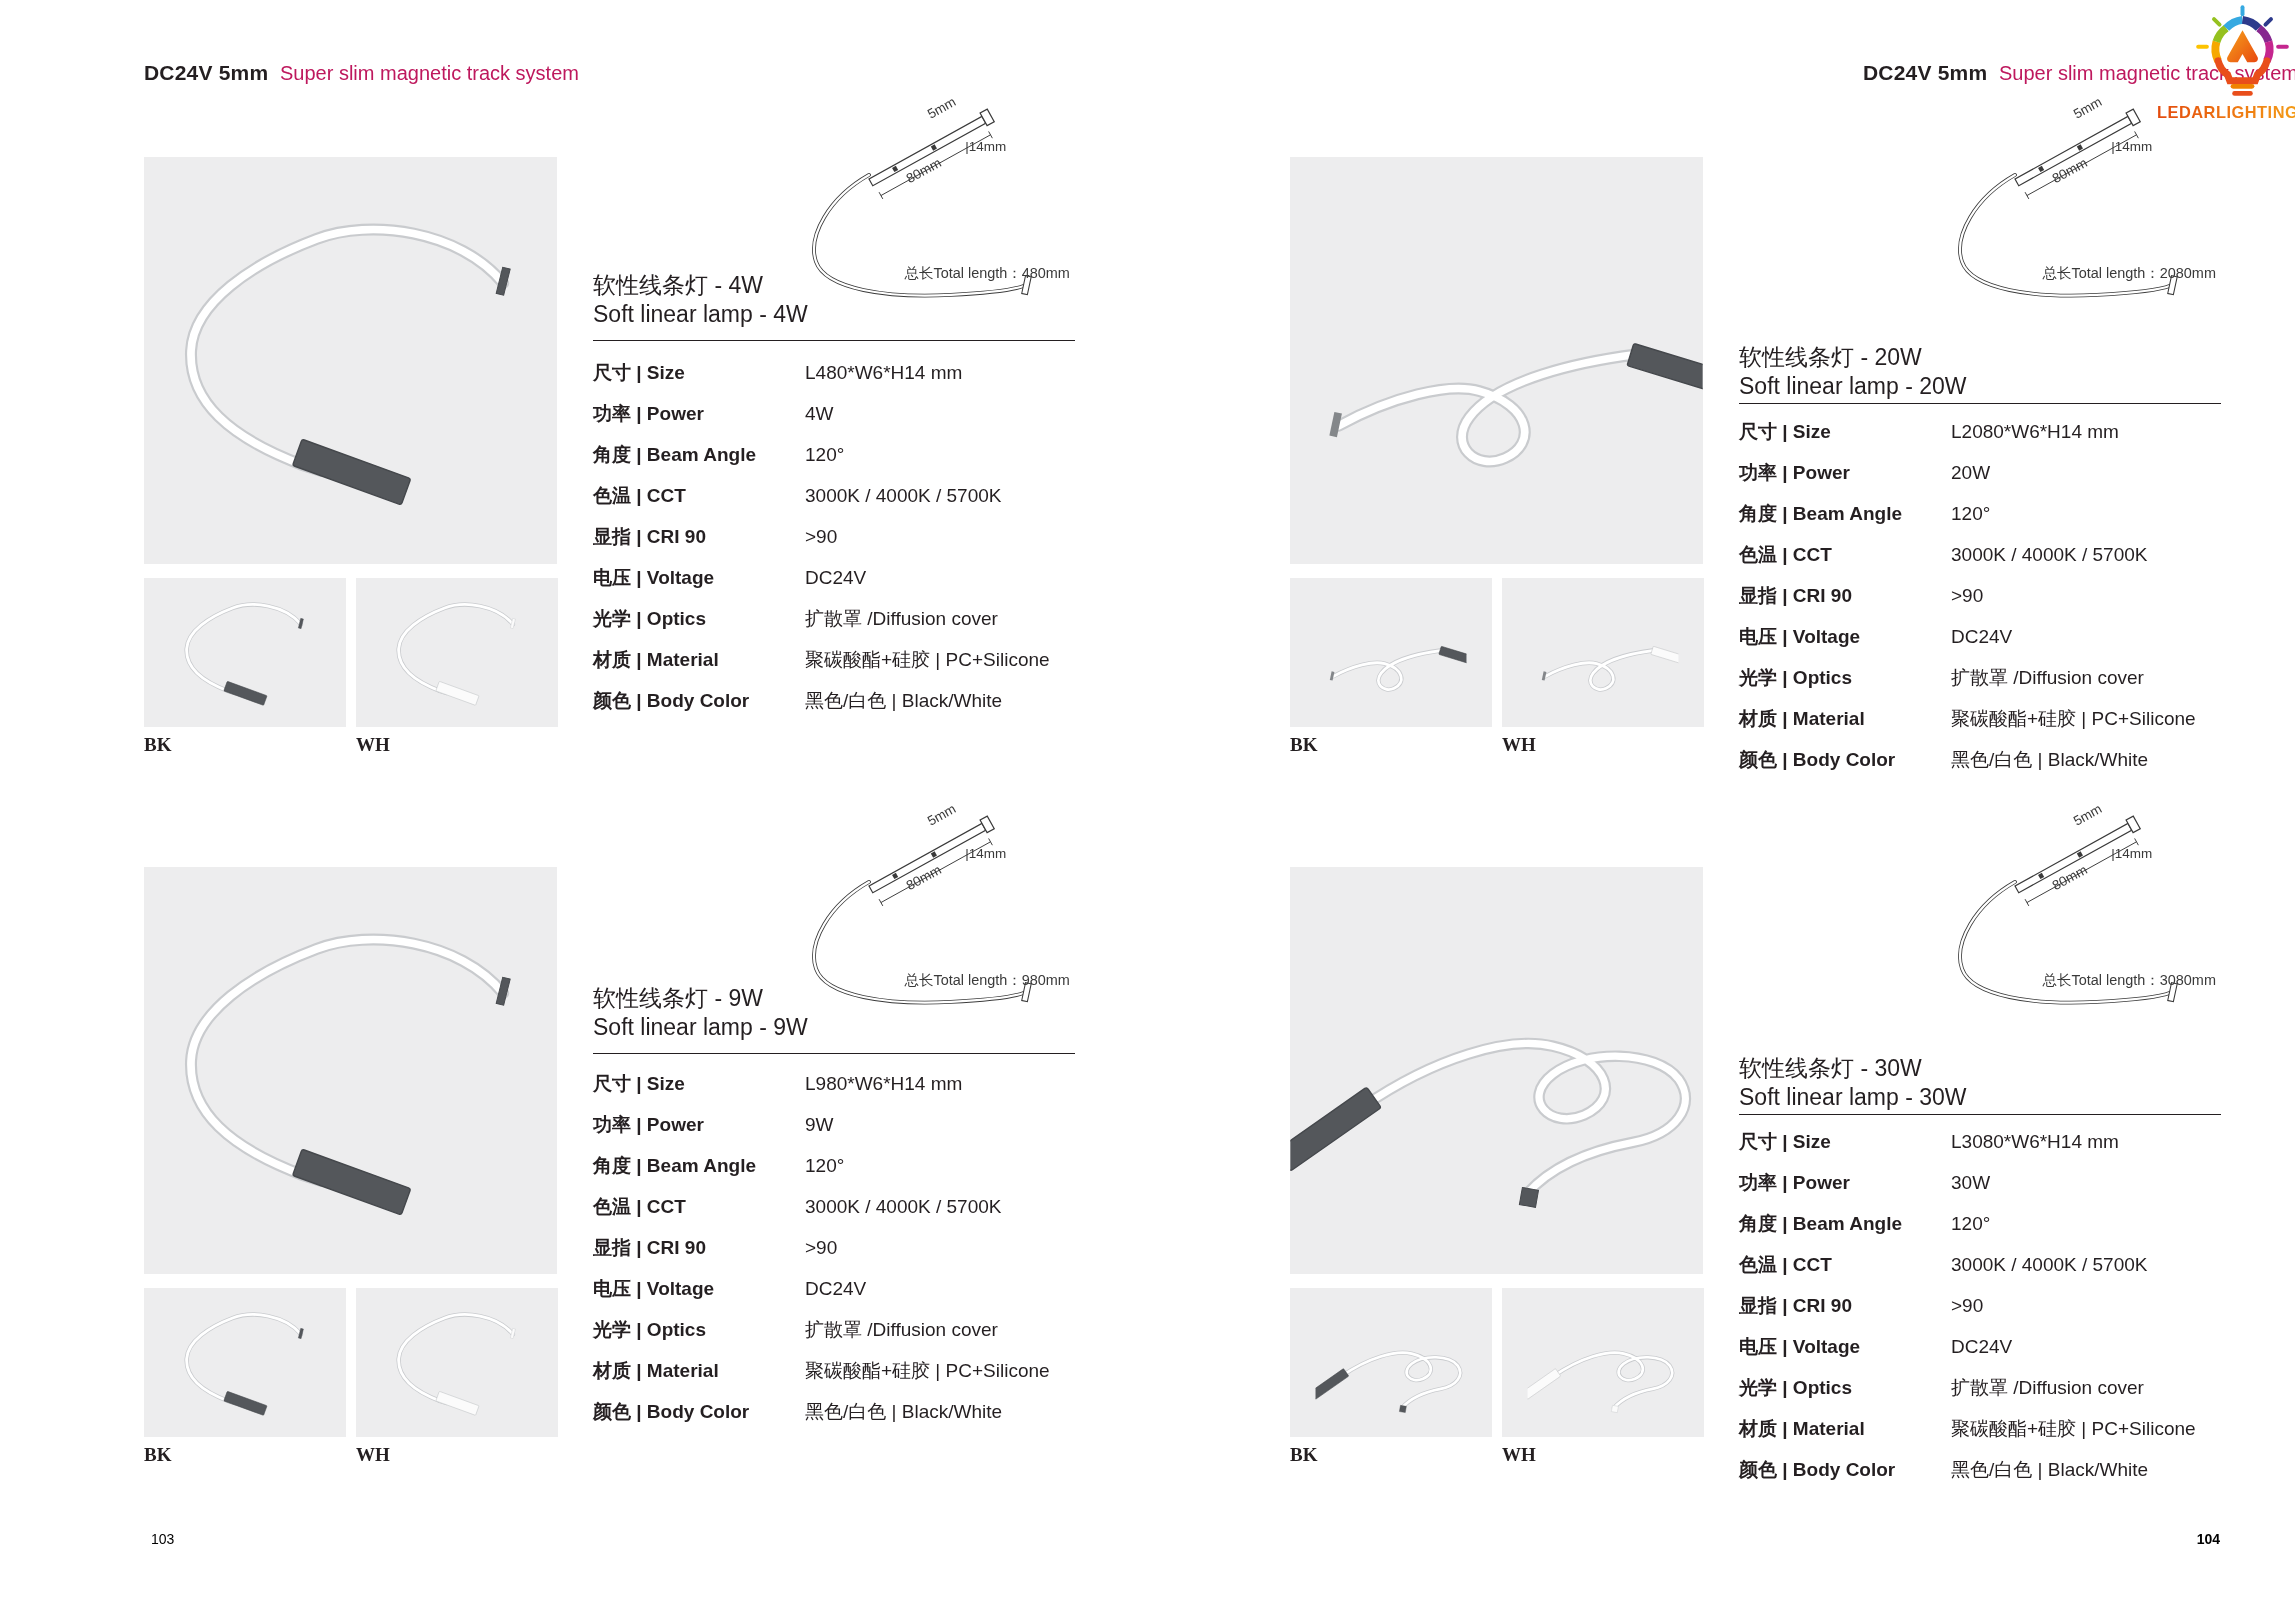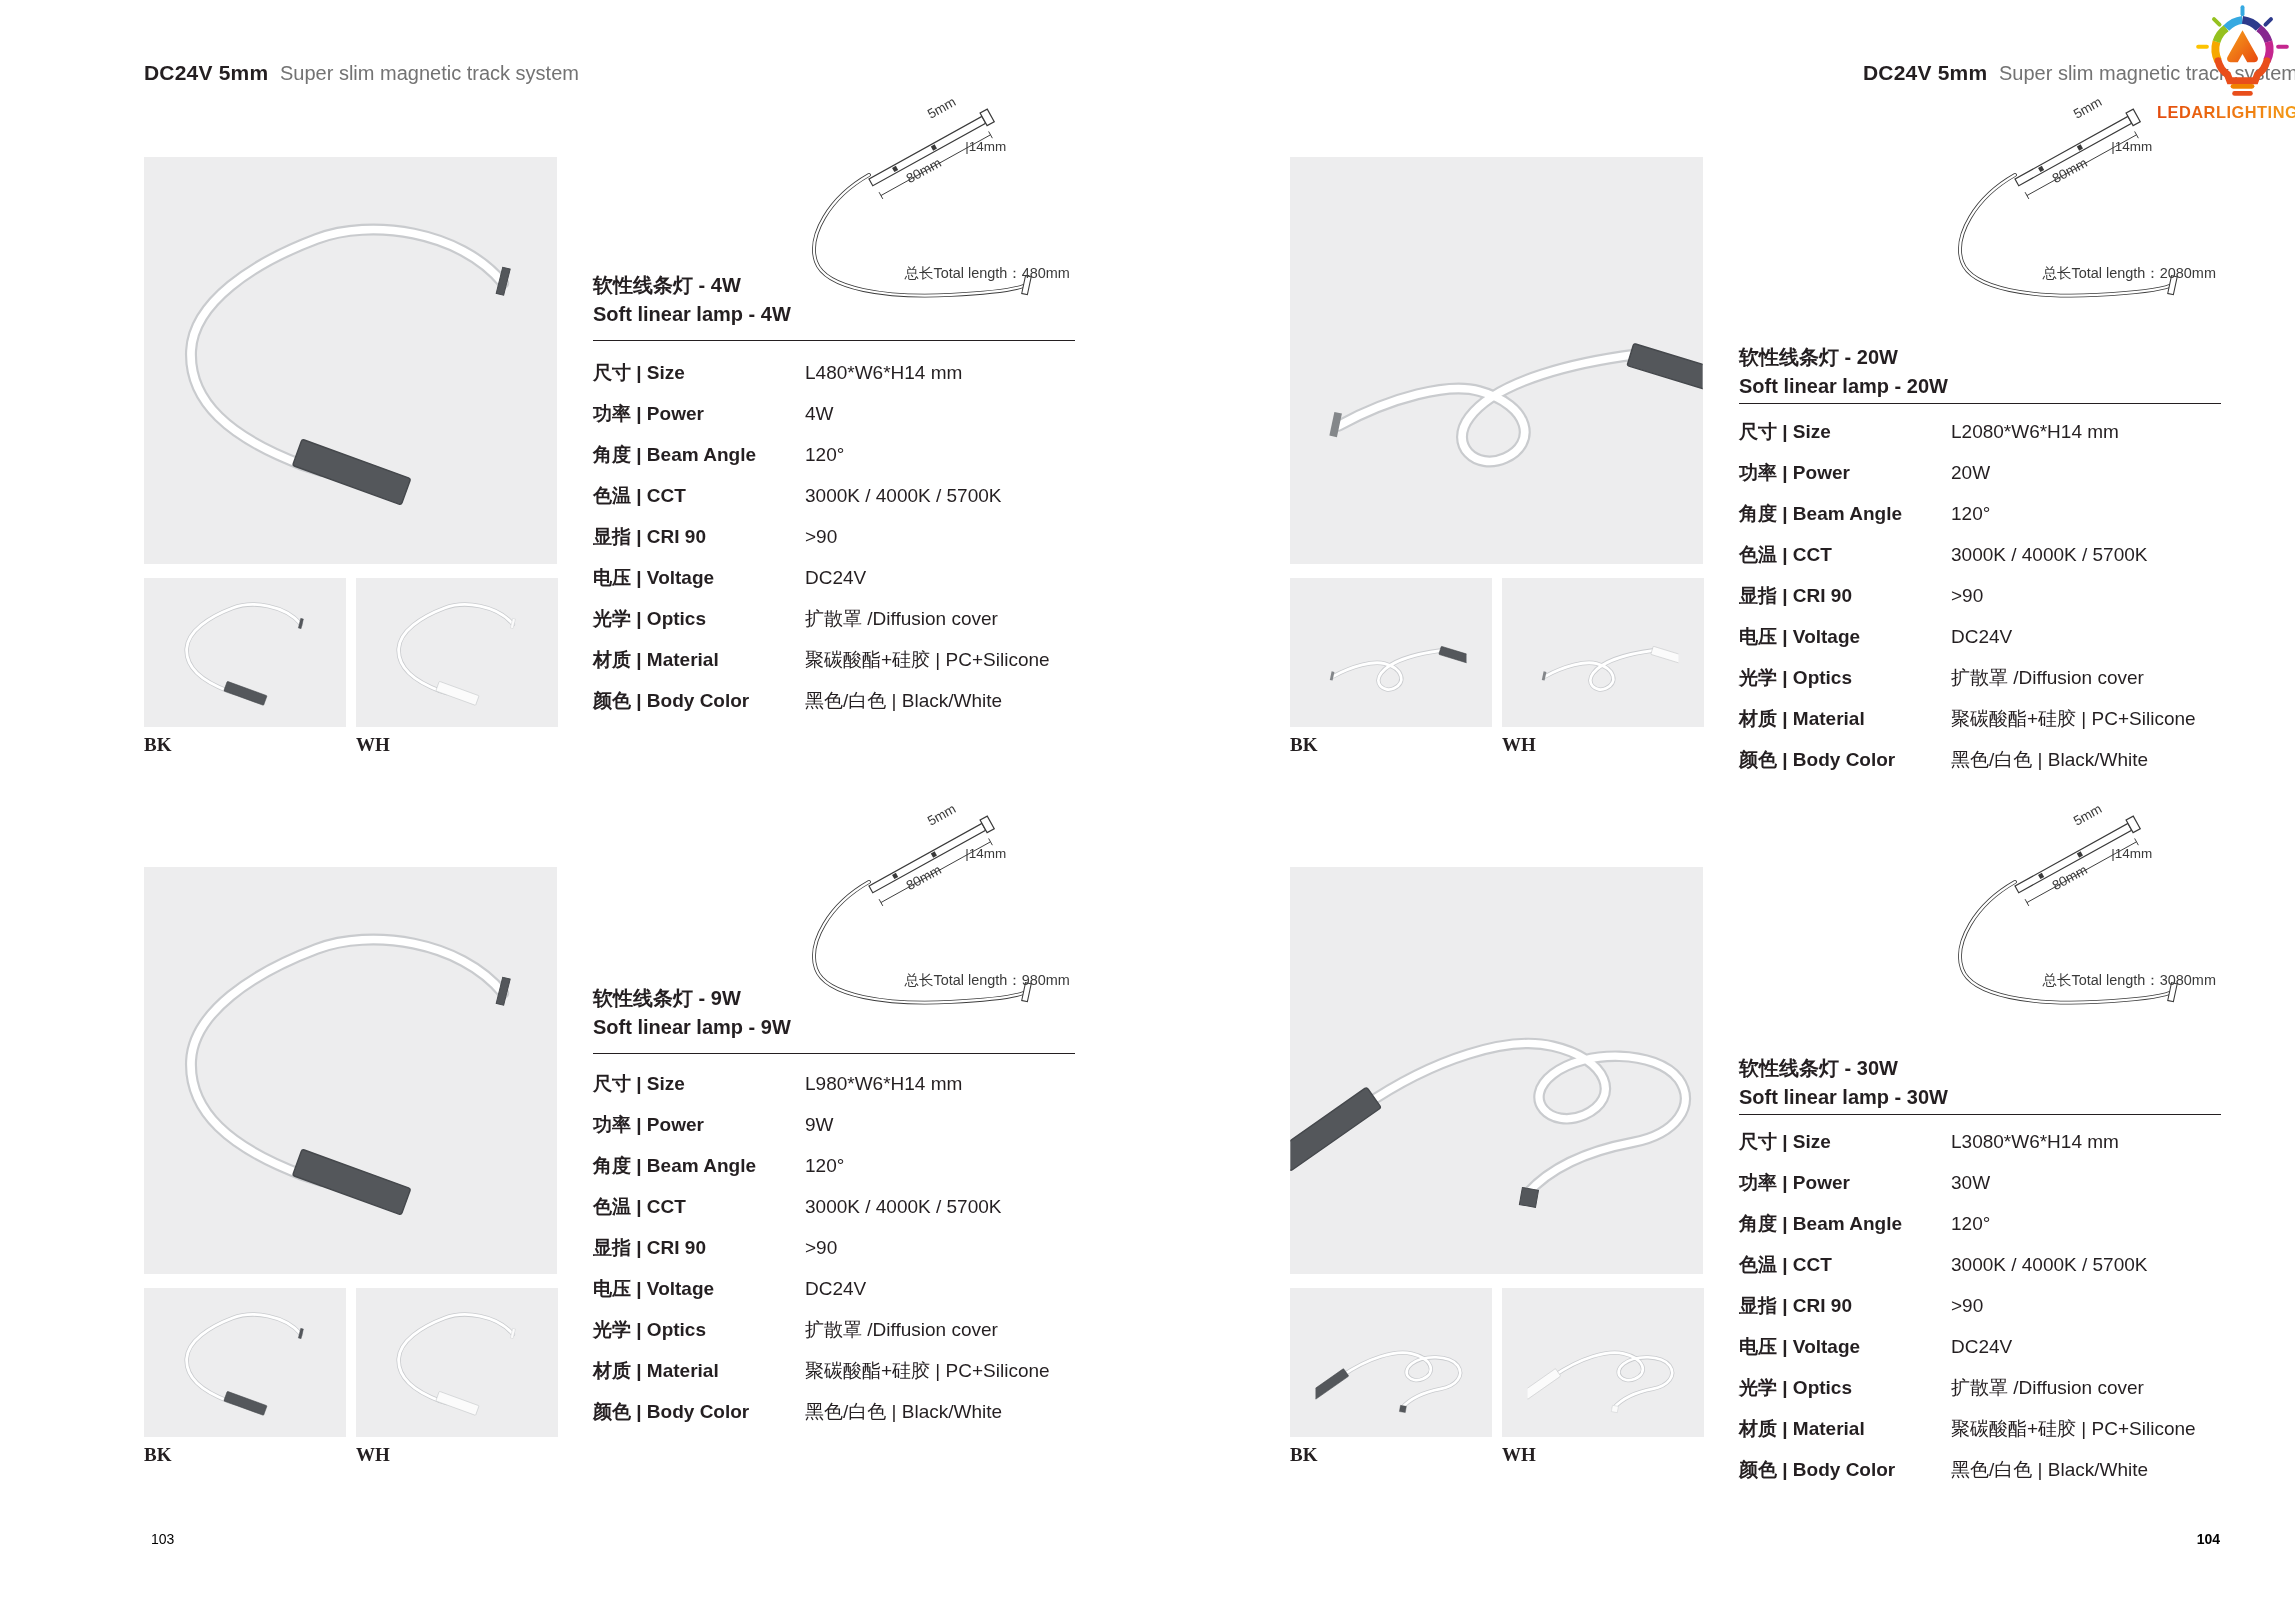--- a/index.html
+++ b/index.html
@@ -5,21 +5,21 @@
 <style>
   html,body{margin:0;padding:0;background:#ffffff;}
   .page{position:relative;width:2295px;height:1623px;background:#ffffff;overflow:hidden;
         font-family:"Liberation Sans","DejaVu Sans",sans-serif;color:#241f21;margin-left:37px;}
 
   
   .hdr{position:absolute;top:61px;display:flex;gap:11.6px;align-items:baseline;white-space:nowrap;}
   .hdr-left{left:107px;}
   .hdr-right{left:1826px;}
   .hdr .hb{font-size:21px;font-weight:700;color:#241f21;letter-spacing:0.2px;}
-  .hdr .hs{font-size:20px;font-weight:400;color:#737373;}
+  .hdr .hs{font-size:20px;font-weight:400;color:#be185d;}
 
   
   .logo{position:absolute;left:2120px;top:3.9px;width:170px;text-align:center;}
   .logo svg{width:95px;height:95px;display:block;margin:0 auto;}
   .logo .brand{margin-top:3.9px;font-size:16.4px;font-weight:700;letter-spacing:0.5px;white-space:nowrap;
                background:linear-gradient(90deg,#e34a0e,#ef7c12,#f6ad1a);
                -webkit-background-clip:text;background-clip:text;color:transparent;}
 
   
   .sec{position:absolute;left:0;top:0;width:2295px;height:1623px;}
@@ -30,21 +30,21 @@
   .thumb-wh{left:calc(var(--px) + 212px);--conn:#fbfbfb;--connedge:#c2c4c7;}
   .vlabel{position:absolute;top:calc(var(--py) + 577px);font-size:19px;font-weight:700;font-family:Liberation Serif, serif;}
   .vlabel.bk{left:var(--px);}
   .vlabel.wh{left:calc(var(--px) + 212px);}
 
   .diagram{position:absolute;left:var(--dx);top:var(--dy);width:294px;height:212px;}
   .diagram text{fill:#3a3a3a;}
   .dlab{font-size:28px;}
   .dtotal{font-size:30px;}
 
-  .title{position:absolute;left:var(--tx);top:var(--ty);font-size:20px;font-weight:700;
+  .title{position:absolute;left:var(--tx);top:var(--ty);font-size:23px;font-weight:400;
          line-height:29px;white-space:nowrap;}
   .divider{position:absolute;left:var(--tx);top:var(--dvy);width:482px;height:1.4px;background:#241f21;}
   .spec{position:absolute;left:var(--tx);top:var(--tby);width:482px;}
   .spec .row{display:grid;grid-template-columns:212px auto;height:41px;align-items:center;white-space:nowrap;}
   .spec .lab{font-size:19px;font-weight:700;}
   .spec .val{font-size:19px;font-weight:400;}
   .notes{position:absolute;left:var(--tx);top:var(--ny);font-size:20px;font-weight:700;line-height:25.6px;white-space:nowrap;}
 
   .pagenum{position:absolute;top:1531px;font-size:14px;color:#000000;}
   .pagenum.left{left:114px;}

